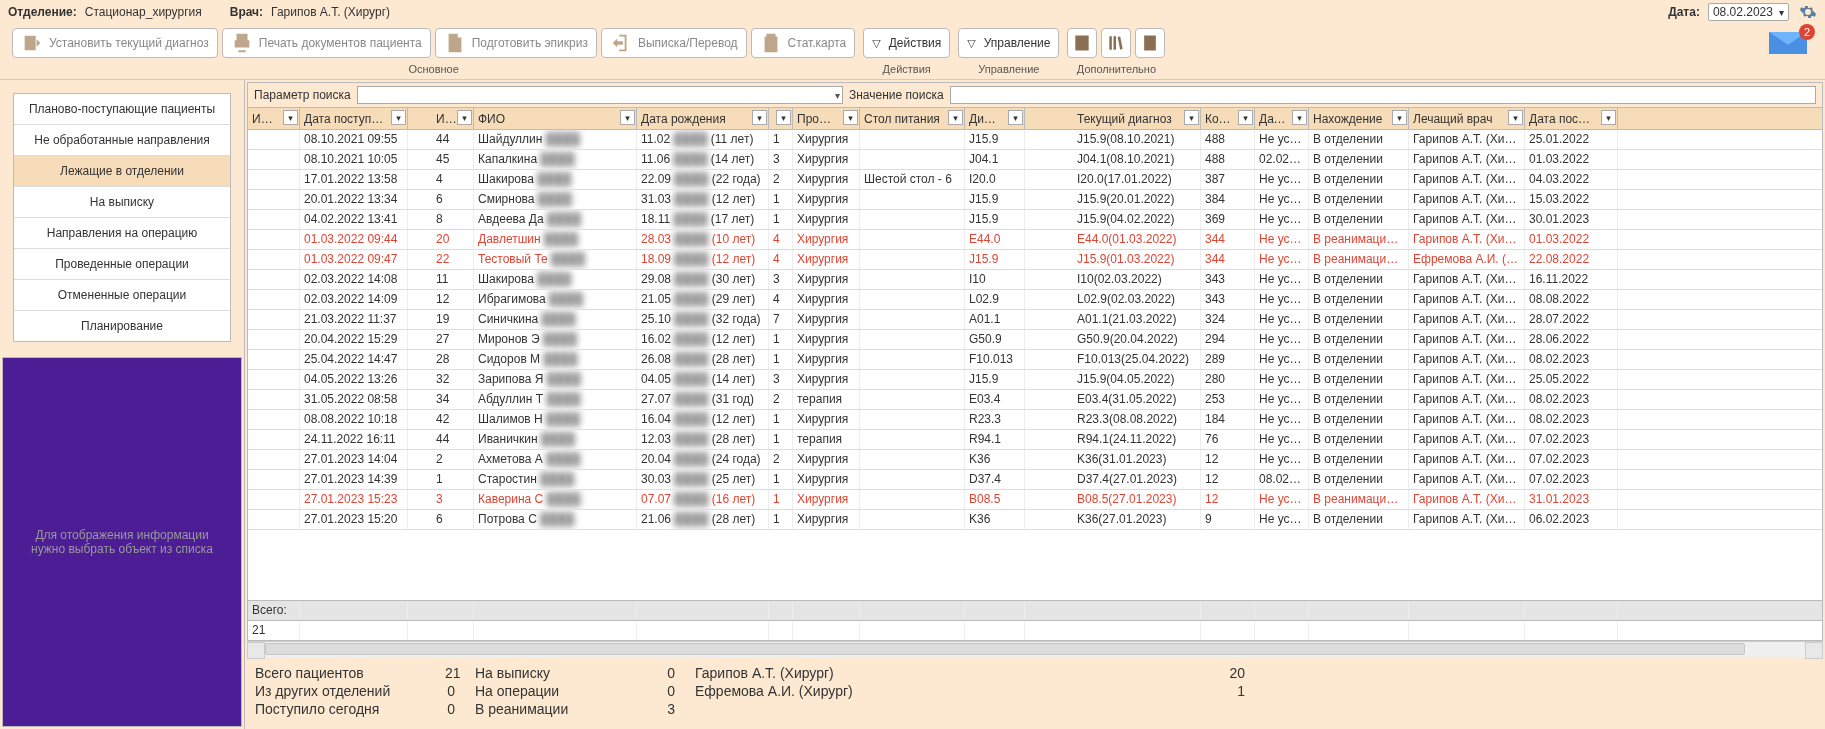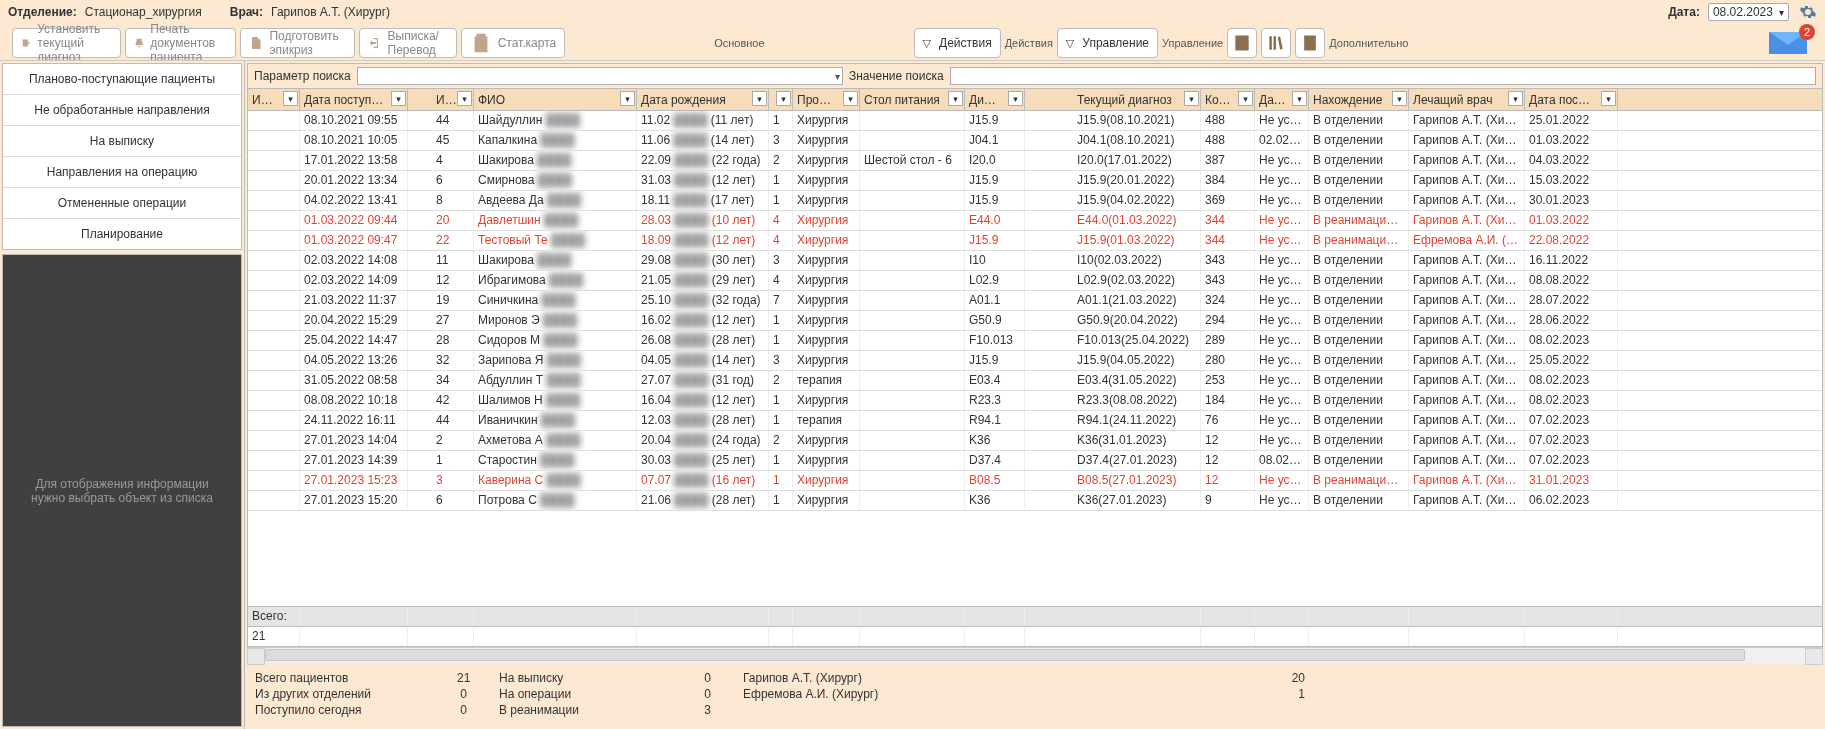--- a/index.html
+++ b/index.html
@@ -10,41 +10,41 @@
   .header { display: flex; align-items: center; padding: 2px 8px; height: 24px; }
   .header .label { font-weight: bold; margin-right: 8px; text-align: center; }
   .header .value { margin-right: 28px; }
   .header .spacer { flex: 1; }
   .header .date-box { display: inline-flex; align-items: center; background: #fff; border: 1px solid #aaa; border-radius: 2px; padding: 1px 4px; height: 18px; }
   .header .date-box .caret { margin-left: 6px; font-size: 10px; }
   .gear-icon { width: 18px; height: 18px; margin-left: 10px; fill: #5a7fa0; }
 
   
   .toolbar-row { display: flex; align-items: flex-start; padding: 2px 8px 0 8px; }
-  .tb-group { display: flex; flex-direction: row; align-items: center; margin-right: 0; }
+  .tb-group { display: flex; flex-direction: column; align-items: center; margin-right: 0; }
   .tb-buttons { display: flex; gap: 4px; padding: 2px 4px; }
   .tb-btn { display: flex; align-items: center; background: #fff; border: 1px solid #bbb; border-radius: 4px; padding: 4px 8px; height: 30px; cursor: pointer; color: #888; }
   .tb-btn .icon { width: 22px; height: 22px; margin-right: 6px; fill: #bfa68a; }
   .tb-btn.drop { color: #333; }
   .tb-btn.drop .chev { margin-right: 8px; font-size: 11px; }
   .tb-caption { font-size: 11px; color: #555; text-align: center; padding: 3px 0 4px; width: 100%; }
   .extra-btn { width: 30px; height: 30px; background: #fff; border: 1px solid #bbb; border-radius: 4px; display: flex; align-items: center; justify-content: center; cursor: pointer; }
   .extra-btn svg { width: 20px; height: 20px; fill: #8a6f52; }
   .mail-wrap { margin-left: auto; position: relative; padding-right: 8px; }
   .mail-icon { width: 42px; height: 30px; }
   .mail-badge { position: absolute; top: -2px; right: 2px; background: #d43; color: #fff; border-radius: 50%; width: 16px; height: 16px; font-size: 11px; display: flex; align-items: center; justify-content: center; }
 
   
   .body-row { display: flex; flex: 1; min-height: 0; border-top: 1px solid #ccc; }
   .sidebar { width: 245px; display: flex; flex-direction: column; border-right: 1px solid #bbb; background: #fde9d1; }
-  .side-list { background: #fff; border: 1px solid #bbb; margin: 2px; }
+  .side-list { background: #fff; border: 1px solid #bbb; margin: 13px; }
   .side-item { padding: 8px 6px; text-align: center; border-bottom: 1px solid #ddd; cursor: pointer; font-size: 12px; }
   .side-item:last-child { border-bottom: none; }
   .side-item.active { background: #f7dcb9; }
-  .side-info { flex: 1; display: flex; align-items: center; justify-content: center; text-align: center; color: #999; padding: 20px; border: 1px solid #bbb; margin: 2px; background: #404040; }
+  .side-info { flex: 1; display: flex; align-items: center; justify-content: center; text-align: center; color: #999; padding: 20px; border: 1px solid #bbb; margin: 2px; background: #4c1d95; }
 
   .main { flex: 1; display: flex; flex-direction: column; min-width: 0; }
 
   .search-row { display: flex; align-items: center; background: #fde9d1; border: 1px solid #bbb; margin: 2px 2px 0 2px; padding: 3px 6px; gap: 6px; }
   .search-row .combo { flex: 1; background: #fff; border: 1px solid #aaa; height: 18px; display: flex; align-items: center; justify-content: flex-end; padding: 0 2px; }
   .search-row .combo .caret { font-size: 10px; color: #555; }
   .search-row .input { flex: 1.8; background: #fff; border: 1px solid #aaa; height: 18px; }
 
   .grid-wrap { flex: 1; overflow: hidden; margin: 0 2px; border: 1px solid #bbb; border-top: none; background: #fff; display: flex; flex-direction: column; }
   .grid-head { display: flex; background: #f7dcb9; border-bottom: 1px solid #bbb; height: 22px; }
@@ -60,21 +60,21 @@
   .total-row { display: flex; border-top: 1px solid #bbb; background: #e5e5e5; height: 20px; }
   .total-row .gc:first-child { font-weight: normal; }
   .count-row { display: flex; border-top: 1px solid #bbb; background: #fff; height: 20px; }
 
   .hscroll { height: 16px; background: #f0f0f0; border-top: 1px solid #ccc; position: relative; margin: 0 2px 2px 2px; }
   .hscroll::before, .hscroll::after { content: ''; position: absolute; top: 0; width: 16px; height: 100%; background: #e8e8e8; border: 1px solid #ccc; }
   .hscroll::before { left: 0; } .hscroll::after { right: 0; }
   .hscroll .thumb { position: absolute; left: 18px; top: 1px; height: 12px; width: 1480px; background: #dcdcdc; border: 1px solid #c6c6c6; border-radius: 2px; }
 
   .footer { padding: 6px 10px 10px 10px; background: #fde9d1; }
-  .footer-row { display: flex; gap: 12px; margin-bottom: 2px; font-size: 12px; }
+  .footer-row { display: flex; gap: 0; margin-bottom: 2px; font-size: 14px; }
   .footer-row .fl { width: 190px; }
   .footer-row .fv { width: 30px; text-align: right; padding-right: 20px; }
   .footer-row .fl2 { width: 190px; }
   .footer-row .fv2 { width: 30px; text-align: right; padding-right: 20px; }
   .footer-row .fl3 { width: 520px; }
   .footer-row .fv3 { width: 30px; text-align: right; }
 
   
   .c0  { width: 52px; }  
   .c1  { width: 108px; } 
@@ -201,22 +201,24 @@
     <div class="mail-badge">2</div>
   </div>
 </div>
 
 <div class="body-row">
 
   <div class="sidebar">
     <div class="side-list" id="side-list">
           <div class="side-item">Планово-поступающие пациенты</div>
           <div class="side-item">Не обработанные направления</div>
+          <div class="side-item active">Лежащие в отделении</div>
           <div class="side-item">На выписку</div>
           <div class="side-item">Направления на операцию</div>
+          <div class="side-item">Проведенные операции</div>
           <div class="side-item">Отмененные операции</div>
           <div class="side-item">Планирование</div>
         </div>
     <div class="side-info">Для отображения информации нужно выбрать объект из списка</div>
   </div>
 
   <div class="main">
     <div class="search-row">
       <span>Параметр поиска</span>
       <div class="combo">

